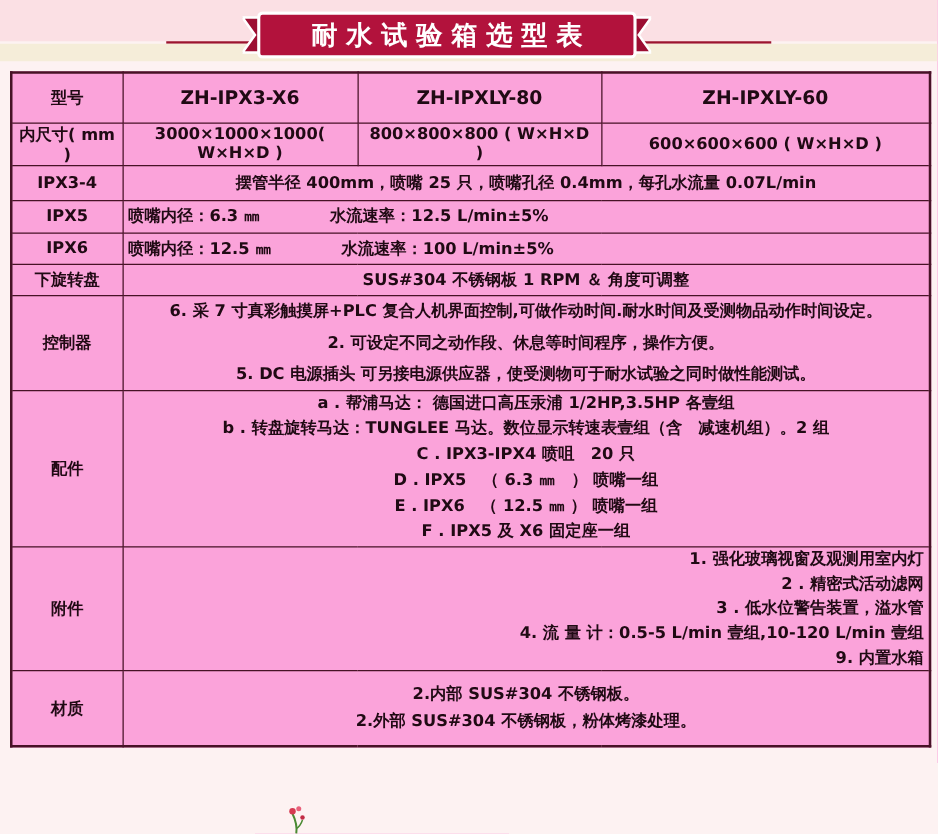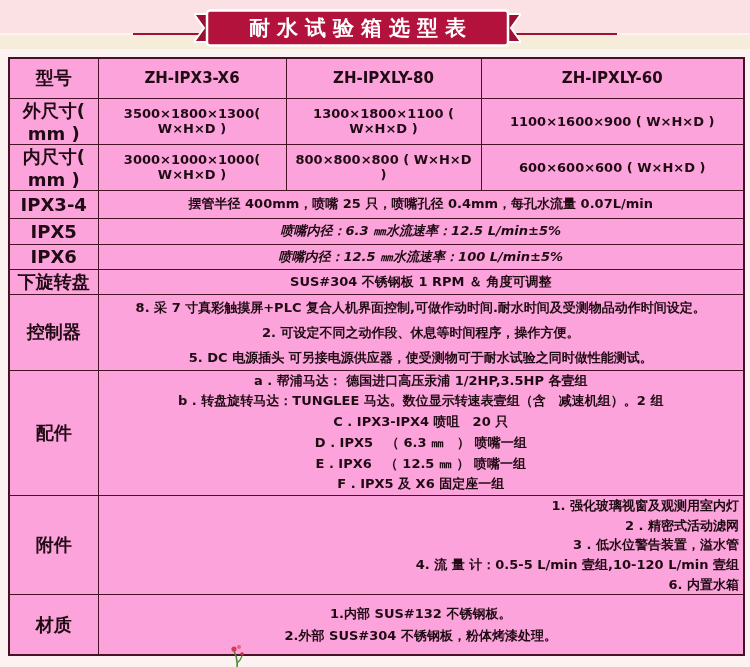--- a/index.html
+++ b/index.html
@@ -57,27 +57,27 @@
   tr.r1,tr.r2{height:33px}
   tr.r3{height:36px}
   tr.r4{height:28px}
   tr.r5{height:26px}
   tr.r6,tr.r7{height:25px}
   tr.r8{height:75px}
   tr.r9{height:125px}
   tr.r10{height:98px}
   tr.r11{height:60px}
   td.model{font-size:15px;}
-  td.label{font-size:18px;}
+  td.label{font-size:13px;}
   td.list{text-align:left;padding-left:21px;padding-right:8px;}
   tr.r8 td.list div{line-height:25px;}
   tr.r9 td.list div{line-height:20.8px;}
   tr.r10 td.list div{line-height:19.6px;text-align:right;}
   tr.r11 td.list div{line-height:22px;}
-  .parts{display:flex;justify-content:center;white-space:nowrap;font-style:italic;}
+  .parts{display:flex;gap:56px;white-space:nowrap;}
 
   
   .sprout{position:absolute;left:227px;top:643px;}
 </style>
 </head>
 <body>
 
 <div class="page">
 
   <div class="band-pink"></div>
@@ -102,26 +102,20 @@
       </colgroup>
 
     <tbody>
         <tr class="rh">
       <td class="label">型号</td>
       <td class="model">ZH-IPX3-X6</td>
       <td class="model">ZH-IPXLY-80</td>
       <td class="model">ZH-IPXLY-60</td>
     </tr>
 
-    <tr class="r1">
-      <td class="label">外尺寸( mm )</td>
-      <td>3500×1800×1300( W×H×D )</td>
-      <td>1300×1800×1100 ( W×H×D )</td>
-      <td>1100×1600×900 ( W×H×D )</td>
-    </tr>
 
     <tr class="r2">
       <td class="label">内尺寸( mm )</td>
       <td>3000×1000×1000( W×H×D )</td>
       <td>800×800×800 ( W×H×D )</td>
       <td>600×600×600 ( W×H×D )</td>
     </tr>
 
 
     <tr class="r4">
@@ -150,21 +144,21 @@
     </tr>
 
     <tr class="r7">
       <td class="label">下旋转盘</td>
       <td colspan="3">SUS#304 不锈钢板 1 RPM ＆ 角度可调整</td>
     </tr>
 
     <tr class="r8">
       <td class="label">控制器</td>
       <td colspan="3" class="list">
-        <div>8. 采 7 寸真彩触摸屏+PLC 复合人机界面控制,可做作动时间.耐水时间及受测物品动作时间设定。</div>
+        <div>6. 采 7 寸真彩触摸屏+PLC 复合人机界面控制,可做作动时间.耐水时间及受测物品动作时间设定。</div>
         <div>2. 可设定不同之动作段、休息等时间程序，操作方便。</div>
         <div>5. DC 电源插头 可另接电源供应器，使受测物可于耐水试验之同时做性能测试。</div>
       </td>
     </tr>
 
     <tr class="r9">
       <td class="label">配件</td>
       <td colspan="3" class="list">
         <div>a . 帮浦马达： 德国进口高压汞浦 1/2HP,3.5HP 各壹组</div>
         <div>b . 转盘旋转马达：TUNGLEE 马达。数位显示转速表壹组（含　减速机组）。2 组</div>
@@ -175,28 +169,28 @@
       </td>
     </tr>
 
     <tr class="r10">
       <td class="label">附件</td>
       <td colspan="3" class="list">
         <div>1. 强化玻璃视窗及观测用室内灯</div>
         <div>2 . 精密式活动滤网</div>
         <div>3 . 低水位警告装置，溢水管</div>
         <div>4. 流 量 计：0.5-5 L/min 壹组,10-120 L/min 壹组</div>
-        <div>6. 内置水箱</div>
+        <div>9. 内置水箱</div>
       </td>
     </tr>
 
     <tr class="r11">
       <td class="label">材质</td>
       <td colspan="3" class="list">
-        <div>1.内部 SUS#132 不锈钢板。</div>
+        <div>2.内部 SUS#304 不锈钢板。</div>
         <div>2.外部 SUS#304 不锈钢板，粉体烤漆处理。</div>
       </td>
     </tr>
 
   </tbody>
     </table>
 
   <svg class="sprout" width="24" height="24" viewBox="0 0 24 24">
     <path d="M10,24 C11,17 9,12 7,8" stroke="#4a8a33" stroke-width="1.6" fill="none"></path>
     <path d="M10,20 C13,18 14,16 15,13" stroke="#4a8a33" stroke-width="1.2" fill="none"></path>

